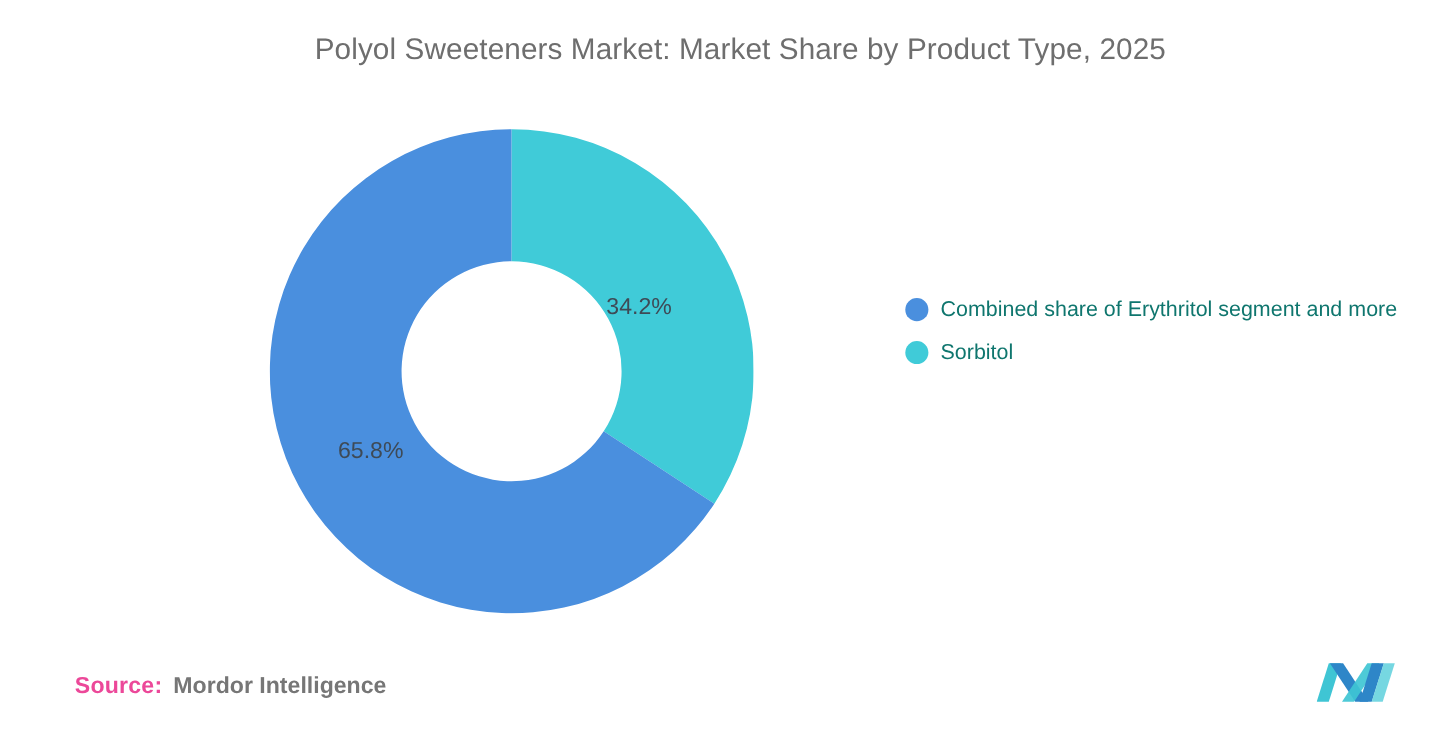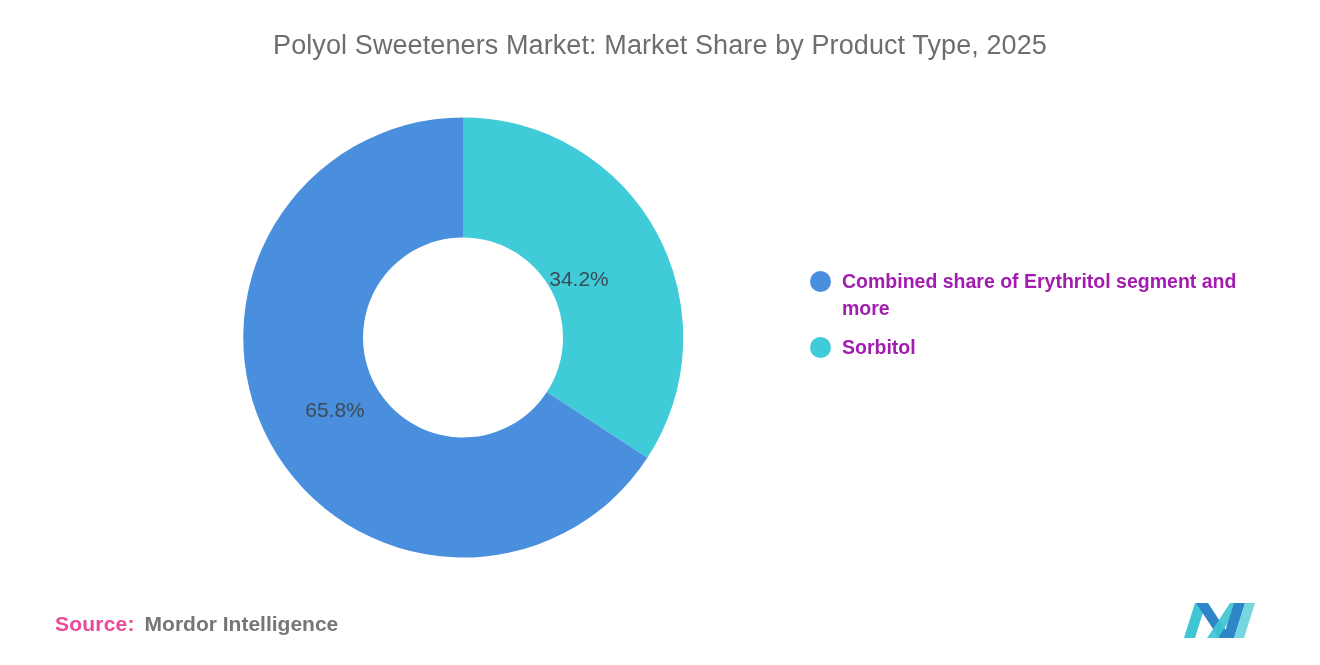--- a/index.html
+++ b/index.html
@@ -15,41 +15,42 @@
     -webkit-font-smoothing: antialiased;
     overflow: hidden;
     position: relative;
   }
 
   .chart-page {
     position: relative;
     width: 1168px;
     height: 665px;
     background: #ffffff;
+    margin-left: 13px;
   }
 
   
   .chart-title {
     position: absolute;
     left: 0;
     top: 30px;
     width: 1320px;
     text-align: center;
     font-size: 27px;
     font-weight: 400;
     letter-spacing: 0.1px;
     color: #6e6e6e;
     font-family: "Liberation Sans", sans-serif;
     white-space: nowrap;
   }
 
   
   .donut-wrap {
     position: absolute;
-    left: 243px;
+    left: 232px;
     top: 117px;
     width: 440px;
     height: 441px;
   }
   .donut-svg {
     display: block;
     width: 440px;
     height: 441px;
   }
   .slice-label {
@@ -74,23 +75,23 @@
   .legend-swatch {
     flex: 0 0 auto;
     width: 21px;
     height: 21px;
     border-radius: 50%;
     margin-right: 11px;
     margin-top: 3px;
   }
   .legend-label {
     font-size: 19.5px;
-    color: #a21caf;
+    color: #0f766e;
     line-height: 1.38;
-    font-weight: 700;
+    font-weight: 400;
     font-family: "Liberation Sans", sans-serif;
     max-width: 430px;
   }
 
   
   .source-line {
     position: absolute;
     left: 55px;
     top: 612px;
     display: flex;

